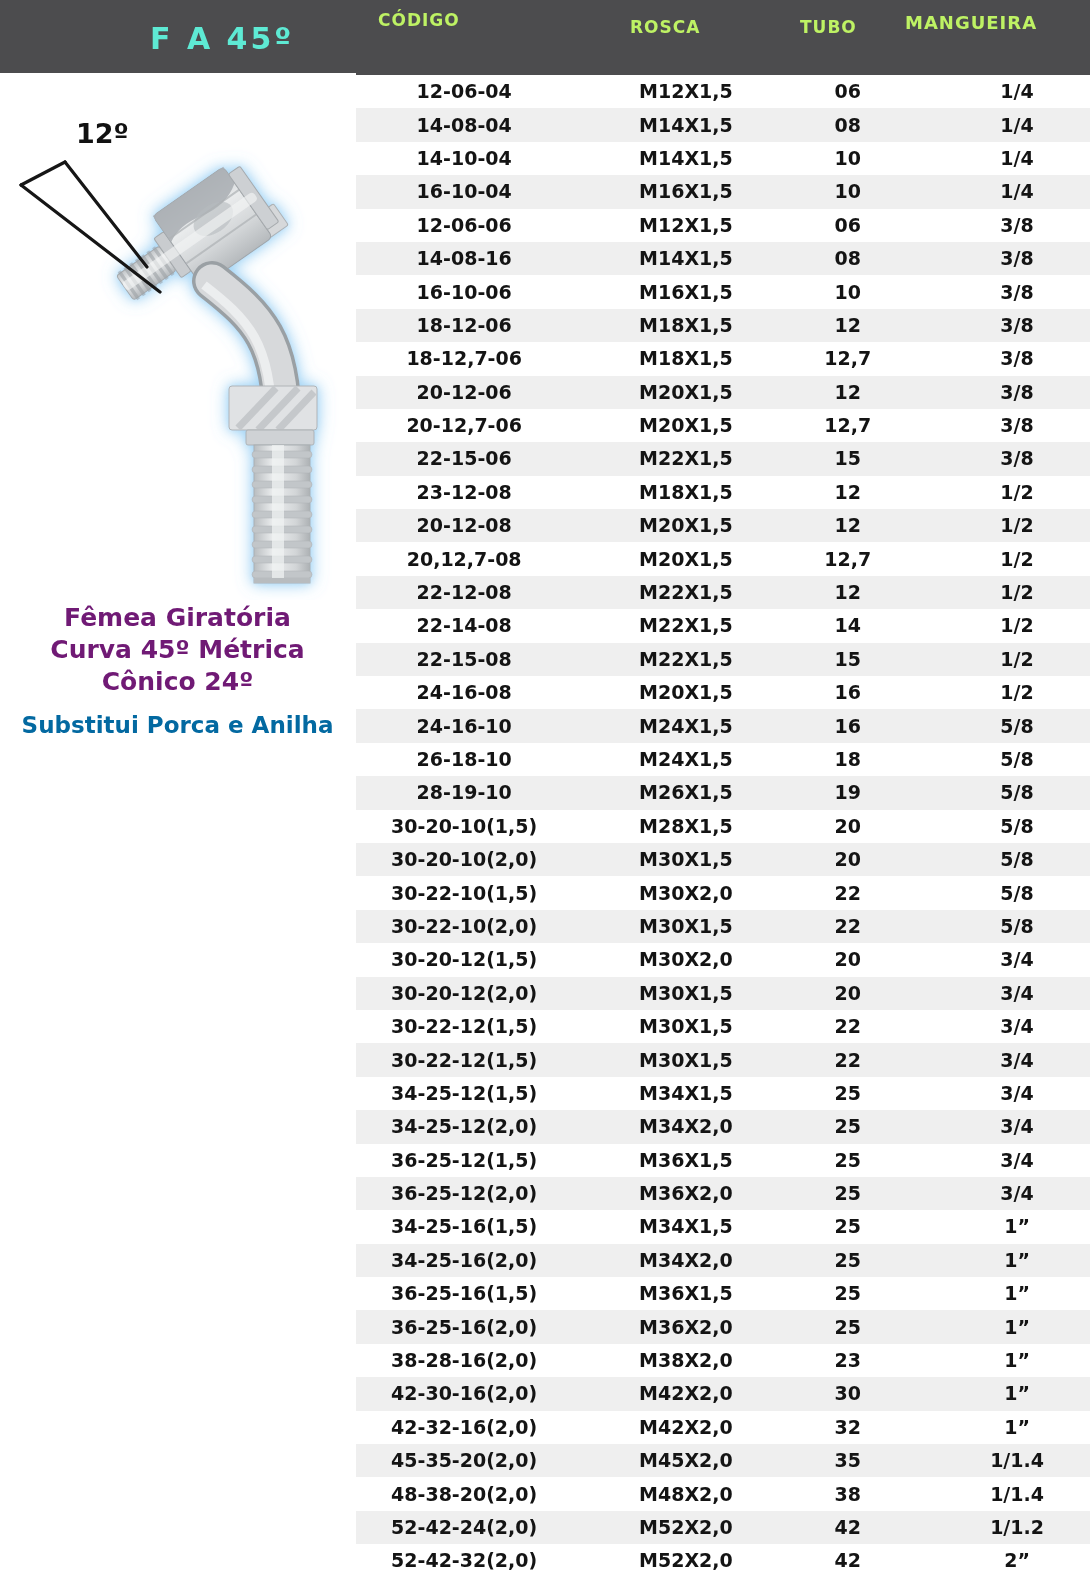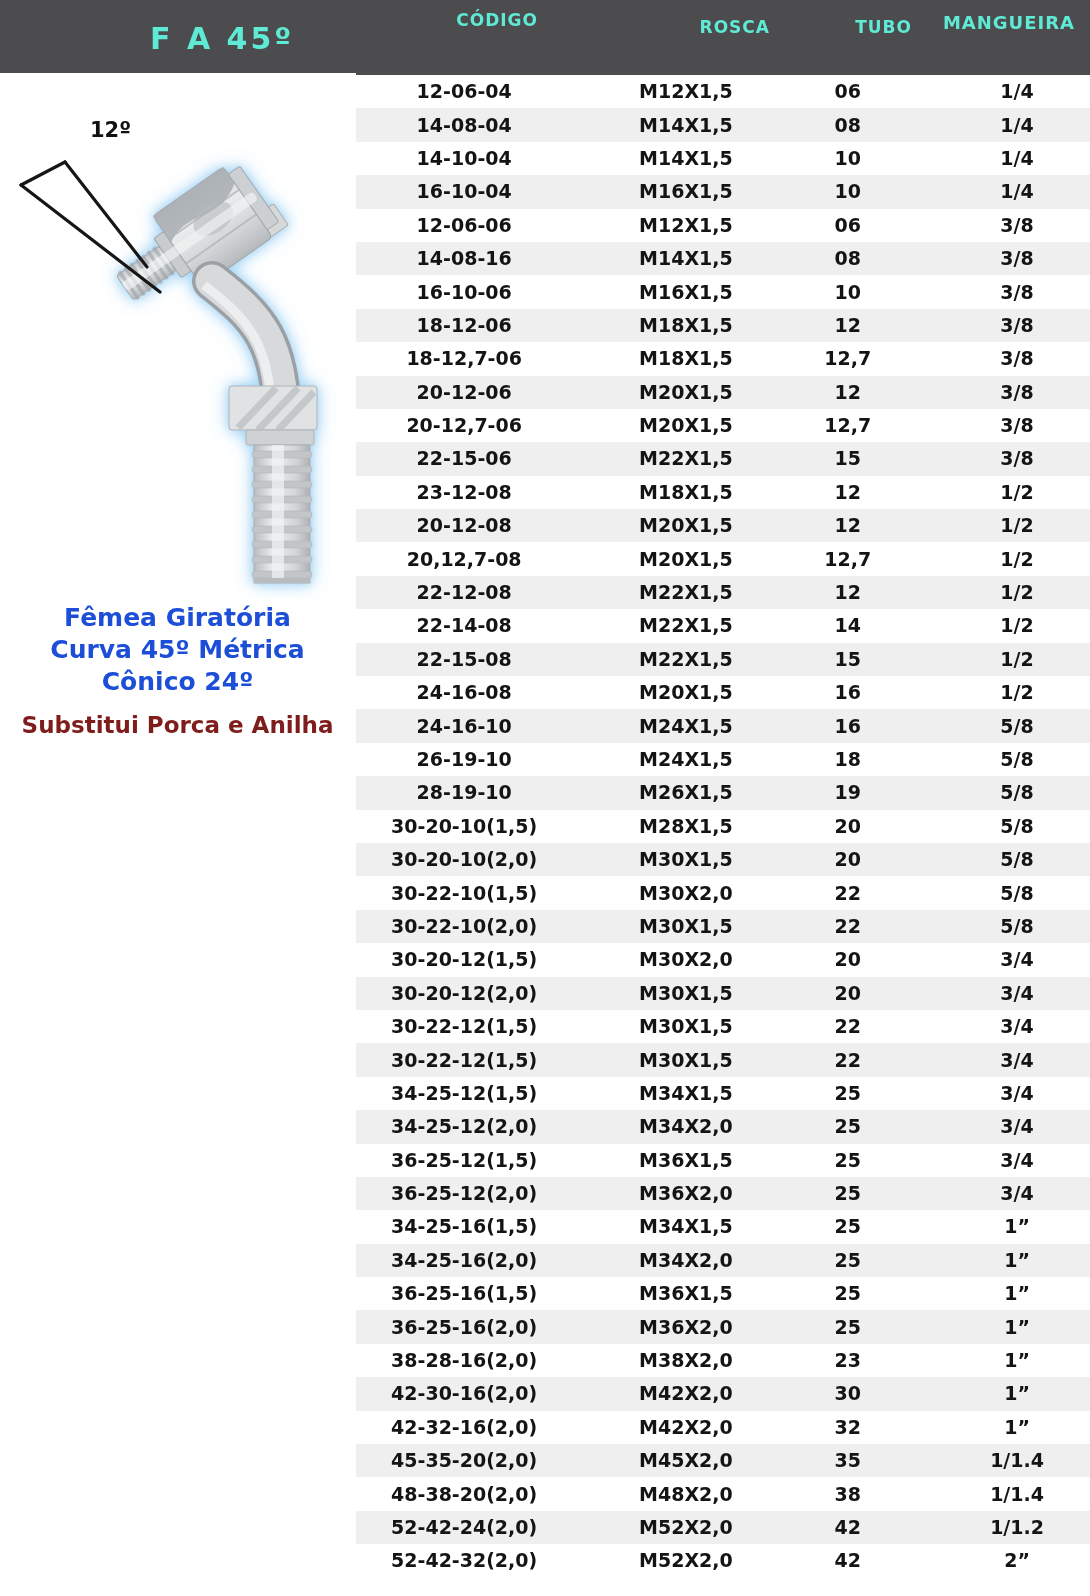--- a/index.html
+++ b/index.html
@@ -4,45 +4,45 @@
 <style>
   html,body{margin:0;padding:0;background:#fff;}
   .page{position:relative;width:1090px;height:1596px;background:#ffffff;
         font-family:"DejaVu Sans",sans-serif;overflow:hidden;}
 
   
   .header{position:absolute;left:0;top:0;width:1090px;height:75px;background:#4c4c4e;}
   .header::after{content:"";position:absolute;left:0;bottom:0;width:356px;height:2px;background:#ffffff;}
   .title{position:absolute;left:150px;top:21px;font-size:30px;font-weight:bold;
          color:#5eead4;letter-spacing:3px;white-space:nowrap;}
-  .col-label{position:absolute;color:#5eead4;font-size:17px;font-weight:600;
-             letter-spacing:1px;text-align:right;white-space:nowrap;}
+  .col-label{position:absolute;color:#bef264;font-size:17px;font-weight:600;
+             letter-spacing:1px;text-align:left;white-space:nowrap;}
   .col-codigo{left:378px;top:10px;width:160px;}
   .col-rosca{left:630px;top:17px;width:140px;}
   .col-tubo{left:800px;top:17px;width:112px;}
   .col-mang{left:905px;top:12px;width:170px;font-size:18px;}
 
   
   .table{position:absolute;left:356px;top:75px;width:734px;}
   .row{display:flex;height:33.4px;align-items:center;background:#ffffff;gap:48px;}
   .row.alt{background:#efefef;}
   .cell{font-size:19px;font-weight:bold;color:#141414;text-align:center;
         white-space:nowrap;line-height:1;}
   .c-codigo{width:264px;}
   .c-rosca{width:160px;}
   .c-tubo{width:118px;}
   .c-mang{width:178px;}
 
   
-  .angle-label{position:absolute;left:76px;top:118px;font-size:21px;font-weight:bold;color:#111;margin-left:14px;}
+  .angle-label{position:absolute;left:76px;top:118px;font-size:27px;font-weight:bold;color:#111;}
   .figure{position:absolute;left:0;top:95px;width:360px;height:505px;}
   .product-name{position:absolute;left:5px;top:602px;width:345px;text-align:center;
-                font-size:25px;line-height:32px;font-weight:600;color:#1d4ed8;}
+                font-size:25px;line-height:32px;font-weight:600;color:#701a75;}
   .note{position:absolute;left:5px;top:712px;width:345px;text-align:center;
-        font-size:23px;font-weight:600;color:#7f1d1d;white-space:nowrap;}
+        font-size:23px;font-weight:600;color:#0369a1;white-space:nowrap;}
 </style>
 </head>
 <body>
 
 <div class="page">
 
   <div class="header">
     <div class="title">F A 45º</div>
     <div class="col-label col-codigo">CÓDIGO</div>
     <div class="col-label col-rosca">ROSCA</div>
@@ -254,21 +254,21 @@
         <div class="cell c-tubo">16</div>
         <div class="cell c-mang">1/2</div>
       </div>
       <div class="row alt">
         <div class="cell c-codigo">24-16-10</div>
         <div class="cell c-rosca">M24X1,5</div>
         <div class="cell c-tubo">16</div>
         <div class="cell c-mang">5/8</div>
       </div>
       <div class="row">
-        <div class="cell c-codigo">26-19-10</div>
+        <div class="cell c-codigo">26-18-10</div>
         <div class="cell c-rosca">M24X1,5</div>
         <div class="cell c-tubo">18</div>
         <div class="cell c-mang">5/8</div>
       </div>
       <div class="row alt">
         <div class="cell c-codigo">28-19-10</div>
         <div class="cell c-rosca">M26X1,5</div>
         <div class="cell c-tubo">19</div>
         <div class="cell c-mang">5/8</div>
       </div>

